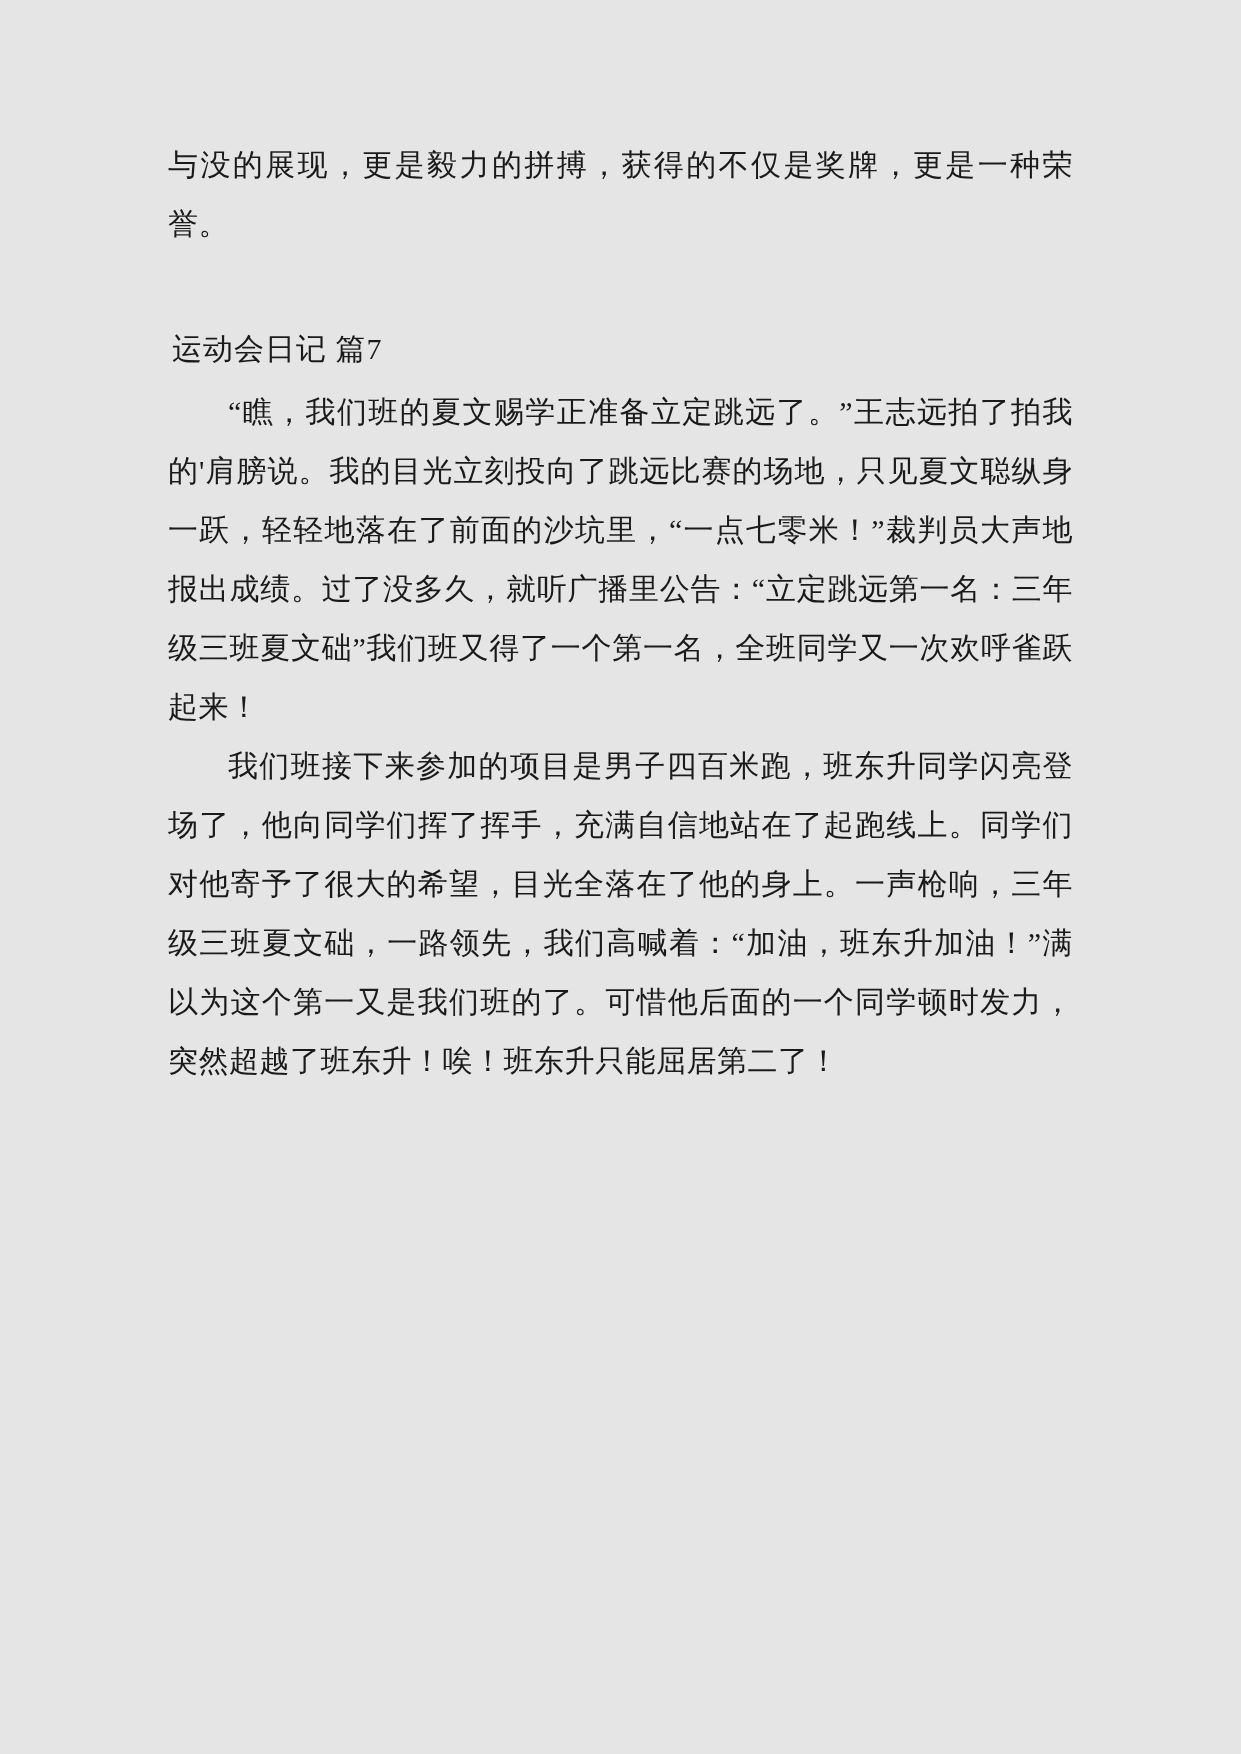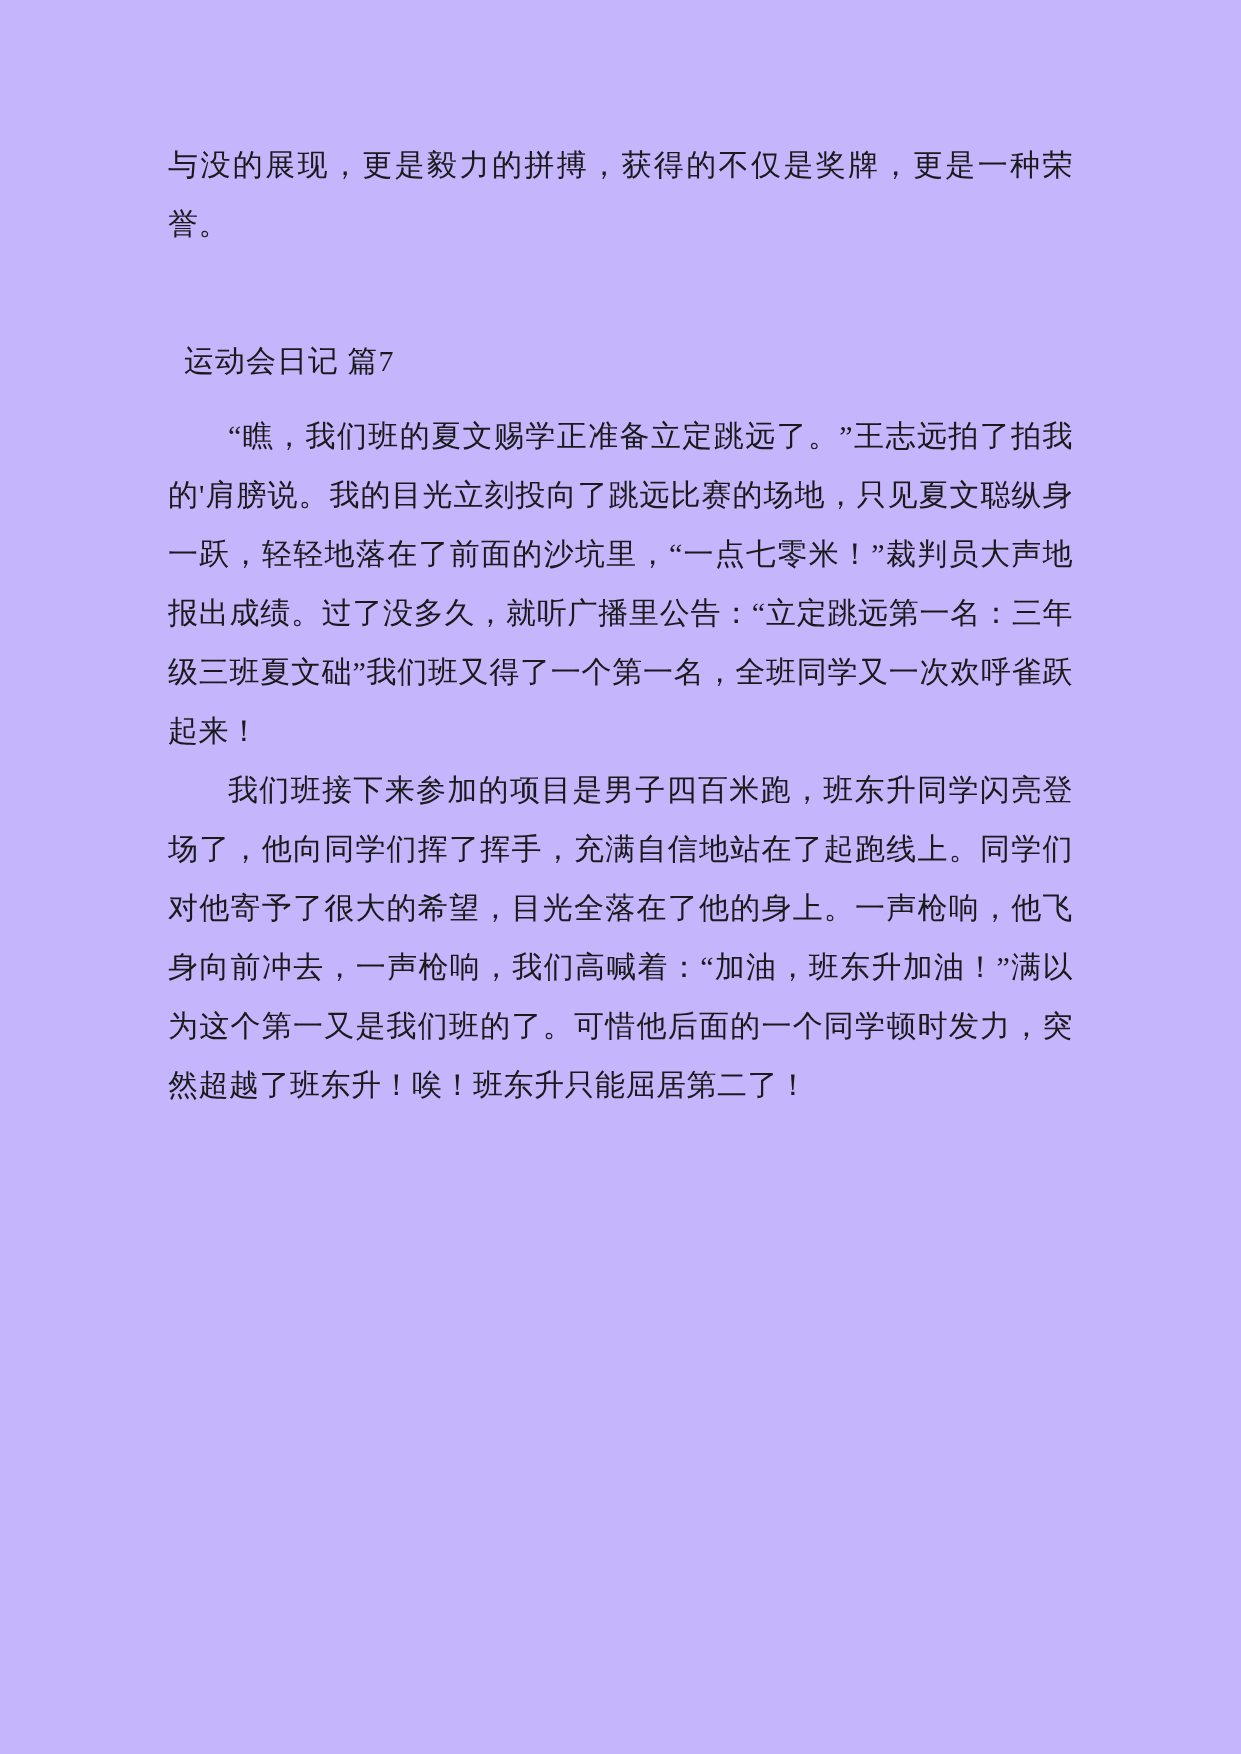--- a/index.html
+++ b/index.html
@@ -3,21 +3,21 @@
 <meta charset="utf-8">
 <style>
   html, body {
     margin: 0;
     padding: 0;
     background: #ffffff;
   }
   .page {
     width: 1241px;
     height: 1754px;
-    background: #c4b5fd;
+    background: #e5e5e5;
     position: relative;
     box-sizing: border-box;
     padding: 135px 168px 0 168px;
     font-family: "Liberation Serif", "DejaVu Serif", serif;
     color: #1a1a1a;
     overflow: hidden;
   }
   .doc {
     font-size: 30px;
     line-height: 59px;
@@ -29,21 +29,21 @@
     margin: 0;
     text-indent: 2em;
   }
   .para.noindent {
     text-indent: 0;
   }
   .spacer-lg {
     height: 62px;
   }
   .heading {
-    margin: 16px;
+    margin: 4px;
     font-size: 30px;
     font-weight: normal;
     line-height: 59px;
     text-indent: 0;
     letter-spacing: 1px;
   }
 </style>
 </head>
 <body>
 
@@ -53,16 +53,16 @@
     <p class="para noindent">与没的展现，更是毅力的拼搏，获得的不仅是奖牌，更是一种荣誉。</p>
 
     <div class="spacer-lg"></div>
 
     <p class="heading">运动会日记 篇7</p>
 
 
 
     <p class="para">“瞧，我们班的夏文赐学正准备立定跳远了。”王志远拍了拍我的'肩膀说。我的目光立刻投向了跳远比赛的场地，只见夏文聪纵身一跃，轻轻地落在了前面的沙坑里，“一点七零米！”裁判员大声地报出成绩。过了没多久，就听广播里公告：“立定跳远第一名：三年级三班夏文础”我们班又得了一个第一名，全班同学又一次欢呼雀跃起来！</p>
 
-    <p class="para">我们班接下来参加的项目是男子四百米跑，班东升同学闪亮登场了，他向同学们挥了挥手，充满自信地站在了起跑线上。同学们对他寄予了很大的希望，目光全落在了他的身上。一声枪响，他飞身向前冲去，一声枪响，我们高喊着：“加油，班东升加油！”满以为这个第一又是我们班的了。可惜他后面的一个同学顿时发力，突然超越了班东升！唉！班东升只能屈居第二了！</p>
+    <p class="para">我们班接下来参加的项目是男子四百米跑，班东升同学闪亮登场了，他向同学们挥了挥手，充满自信地站在了起跑线上。同学们对他寄予了很大的希望，目光全落在了他的身上。一声枪响，三年级三班夏文础，一路领先，我们高喊着：“加油，班东升加油！”满以为这个第一又是我们班的了。可惜他后面的一个同学顿时发力，突然超越了班东升！唉！班东升只能屈居第二了！</p>
 
   </div>
 </div>
 
 </body></html>

